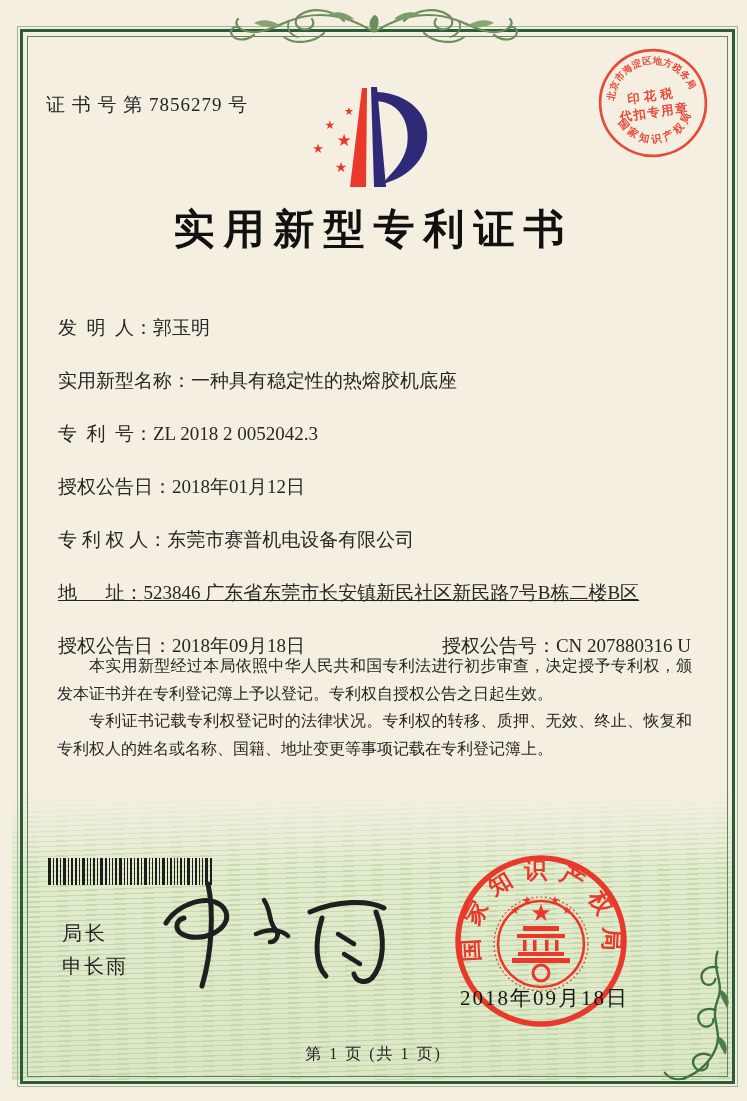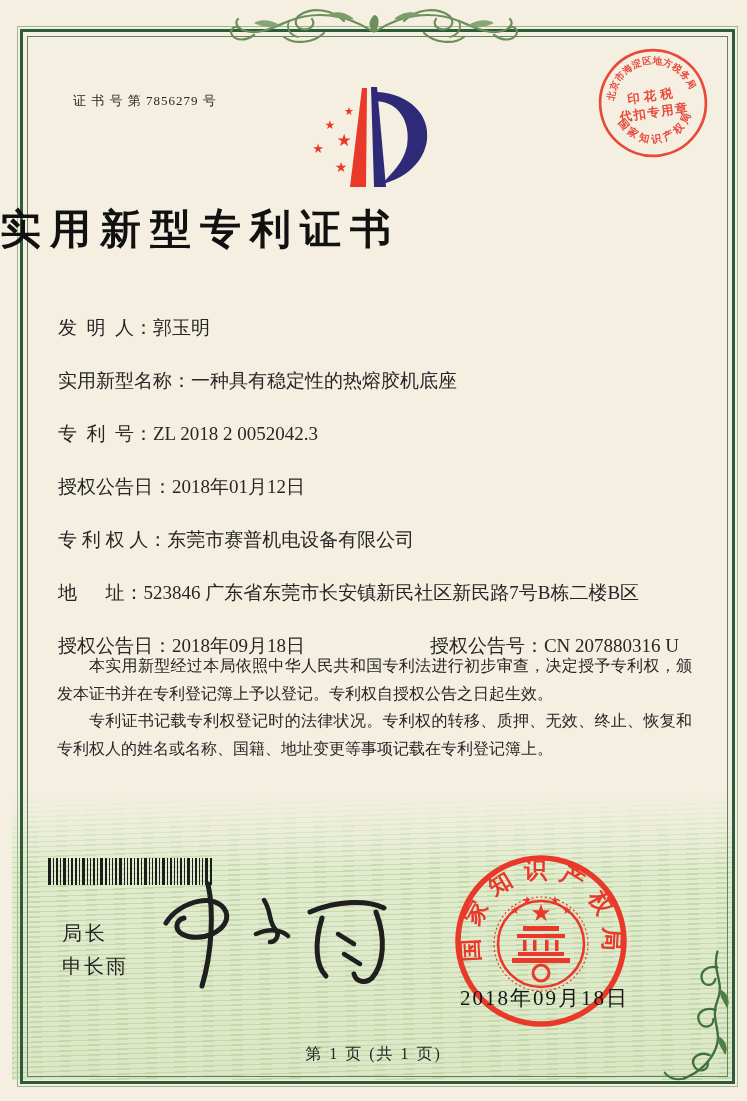--- a/index.html
+++ b/index.html
@@ -19,34 +19,34 @@
   .green-fade{
     position:absolute;left:12px;right:14px;top:792px;height:78px;
     background:linear-gradient(#f4efe0,rgba(244,239,224,0));
   }
   
   .frame-outer{position:absolute;left:17px;top:26px;right:9px;bottom:14px;border:1px solid #9db88d;}
   .frame-main {position:absolute;left:20px;top:29px;right:12px;bottom:17px;border:3px solid #2d5c3c;}
   .frame-inner{position:absolute;left:27px;top:36px;right:19px;bottom:24px;border:1px solid #5f855f;}
   
   .ornament-top{position:absolute;left:50%;top:5px;transform:translateX(-50%);}
-  .cert-number{position:absolute;left:73px;top:92px;font-size:13px;letter-spacing:1px;white-space:nowrap;}
+  .cert-number{position:absolute;left:46px;top:92px;font-size:19px;letter-spacing:1px;white-space:nowrap;}
   .tax-stamp{position:absolute;left:596px;top:46px;}
   .logo{position:absolute;left:296px;top:84px;}
   .title{
-    position:absolute;left:0;right:0;top:202px;
+    position:absolute;left:0;right:0;top:202px;text-align:center;
     font-size:41px;font-weight:bold;letter-spacing:9px;color:#111;
   }
   
   .fields{position:absolute;left:58px;right:48px;top:313px;font-size:19px;line-height:29px;}
   .field-row{margin-bottom:24px;white-space:normal;}
   .field-row .lab{white-space:pre;}
-  .field-row.address{padding-left:38px;text-indent:-38px;}
+  .field-row.address{padding-left:38px;text-indent:-38px;text-decoration:underline;}
   .grant-row{display:flex;justify-content:space-between;margin-bottom:0;gap:48px;}
-  .grant-row .right{margin-right:20px;white-space:nowrap;}
+  .grant-row .right{margin-right:8px;white-space:nowrap;}
   
   .paras{position:absolute;left:57px;right:55px;top:652px;font-size:16px;line-height:27.5px;text-align:justify;}
   .paras p{margin:0;text-indent:2em;}
   
   .barcode{position:absolute;left:48px;top:858px;}
   .director-title{position:absolute;left:62px;top:920px;font-size:20px;letter-spacing:3px;}
   .director-name{position:absolute;left:62px;top:953px;font-size:20px;letter-spacing:2px;}
   .signature{position:absolute;left:152px;top:878px;}
   .cnipa-seal{position:absolute;left:452px;top:852px;}
   .seal-date{position:absolute;left:460px;top:984px;font-size:21px;letter-spacing:2px;color:#141414;}

